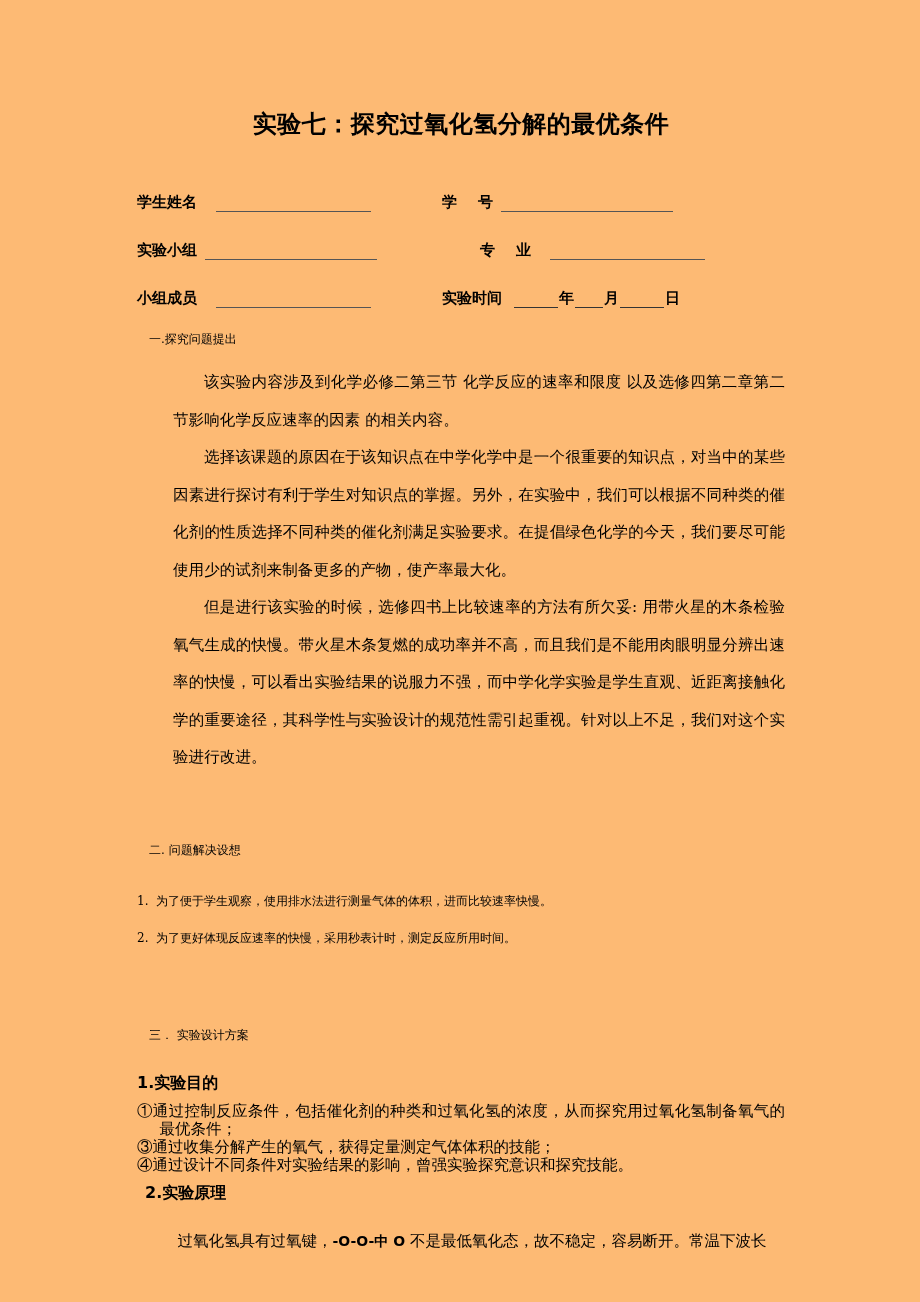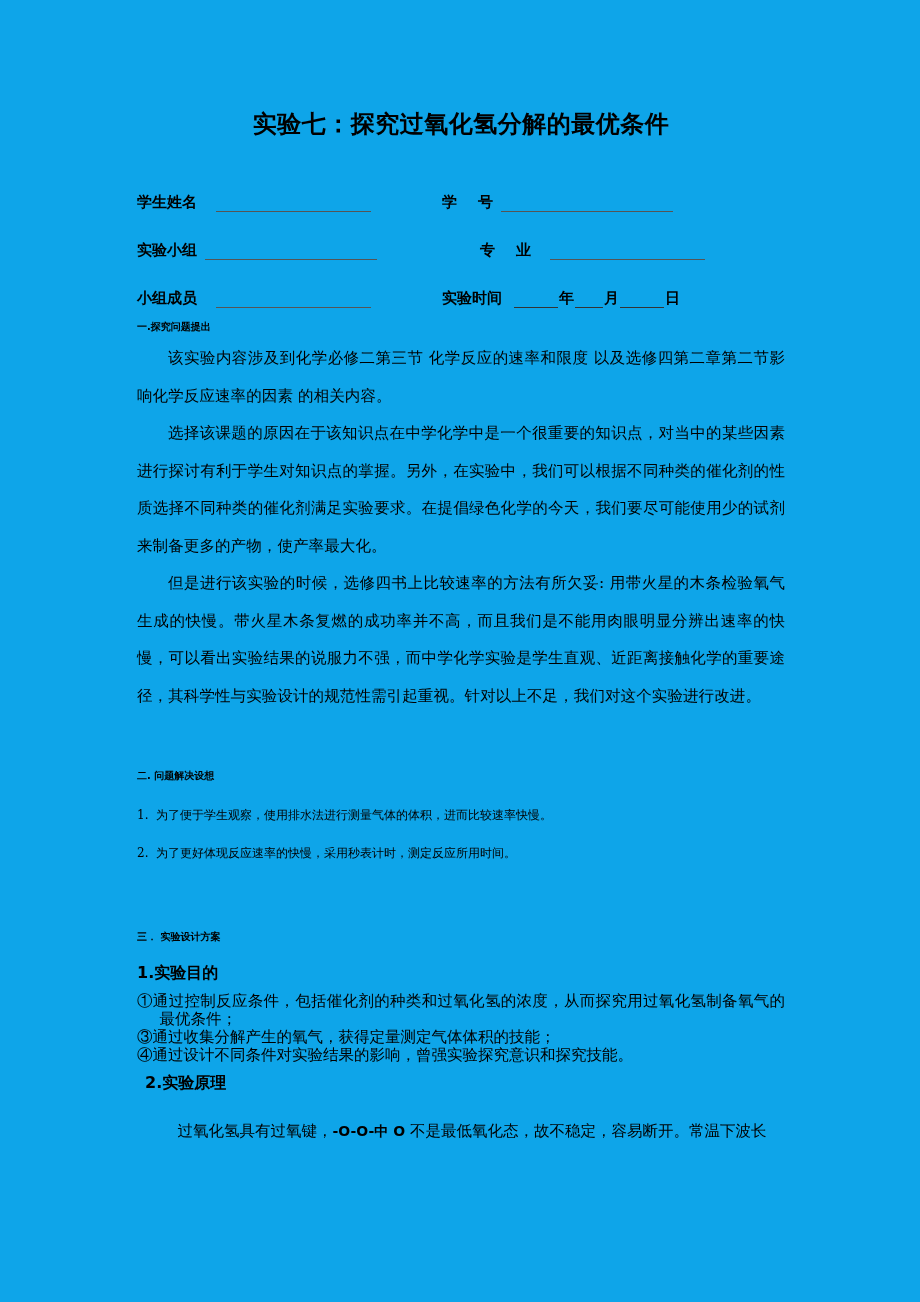--- a/index.html
+++ b/index.html
@@ -10,21 +10,21 @@
   }
   body {
     font-family: "DejaVu Serif", "Liberation Serif", serif;
     color: #000000;
     -webkit-font-smoothing: antialiased;
   }
   .page {
     position: relative;
     width: 920px;
     height: 1302px;
-    background: #0ea5e9;
+    background: #fdba74;
     overflow: hidden;
     box-sizing: border-box;
   }
   .content {
     position: absolute;
     left: 137px;
     top: 0;
     width: 648px;
   }
 
@@ -92,24 +92,24 @@
     display: inline-block;
   }
   .dbw1 { width: 44px; }
   .dbw2 { width: 28px; }
   .dbw3 { width: 44px; }
   .date-unit { padding: 0 1px; }
 
   
   .h-major {
     font-family: "DejaVu Sans", "Liberation Sans", sans-serif;
-    font-weight: bold;
-    font-size: 10px;
+    font-weight: normal;
+    font-size: 12px;
     line-height: 26px;
-    margin: 0;
+    margin: 12px;
     white-space: pre;
   }
   .h-minor {
     font-family: "DejaVu Sans", "Liberation Sans", sans-serif;
     font-weight: bold;
     font-size: 16px;
     line-height: 26px;
     margin: 0;
     white-space: pre;
   }
@@ -117,21 +117,21 @@
   
   .p-body {
     font-family: "DejaVu Serif", "Liberation Serif", serif;
     font-size: 15.5px;
     line-height: 37.5px;
     margin: 0;
     text-align: justify;
     text-justify: inter-ideograph;
     letter-spacing: 0.1px;
   }
-  .p-indent { text-indent: 2em; }
+  .p-indent { text-indent: 2em; margin-left: 36px; }
 
   .list-line {
     font-family: "DejaVu Serif", "Liberation Serif", serif;
     font-size: 12px;
     line-height: 37.5px;
     margin: 0;
     white-space: pre;
   }
 
   .aim-line {

